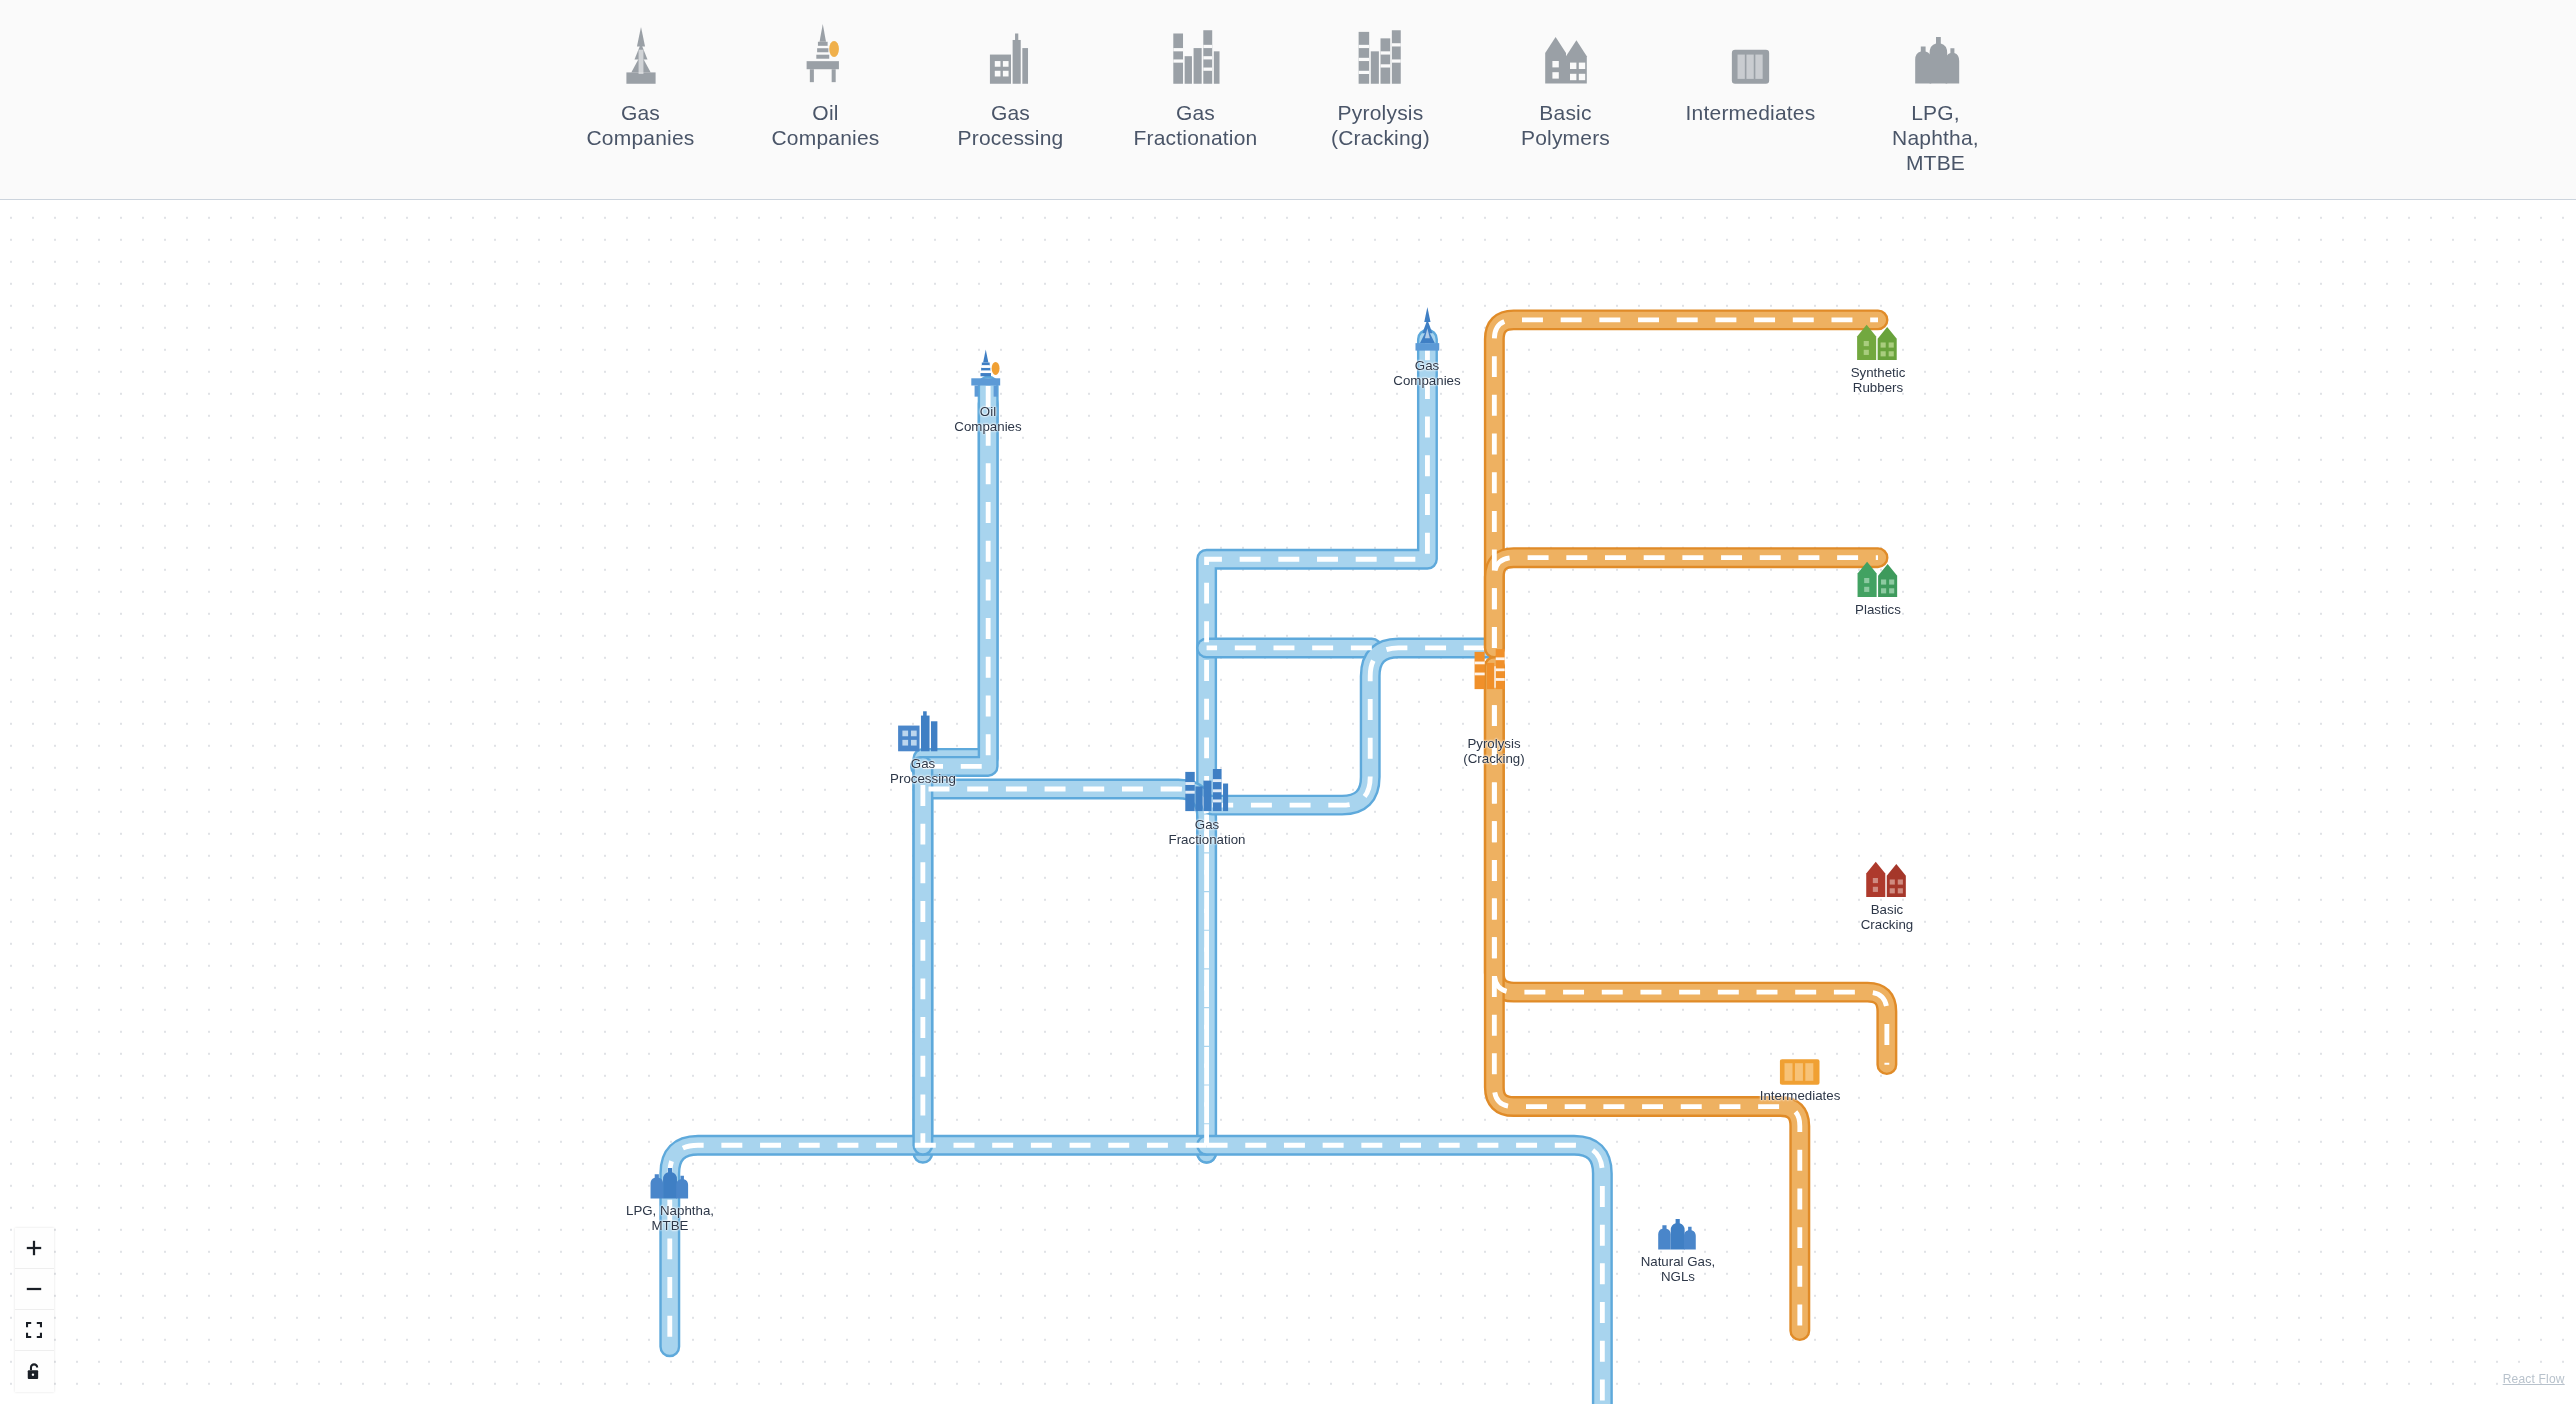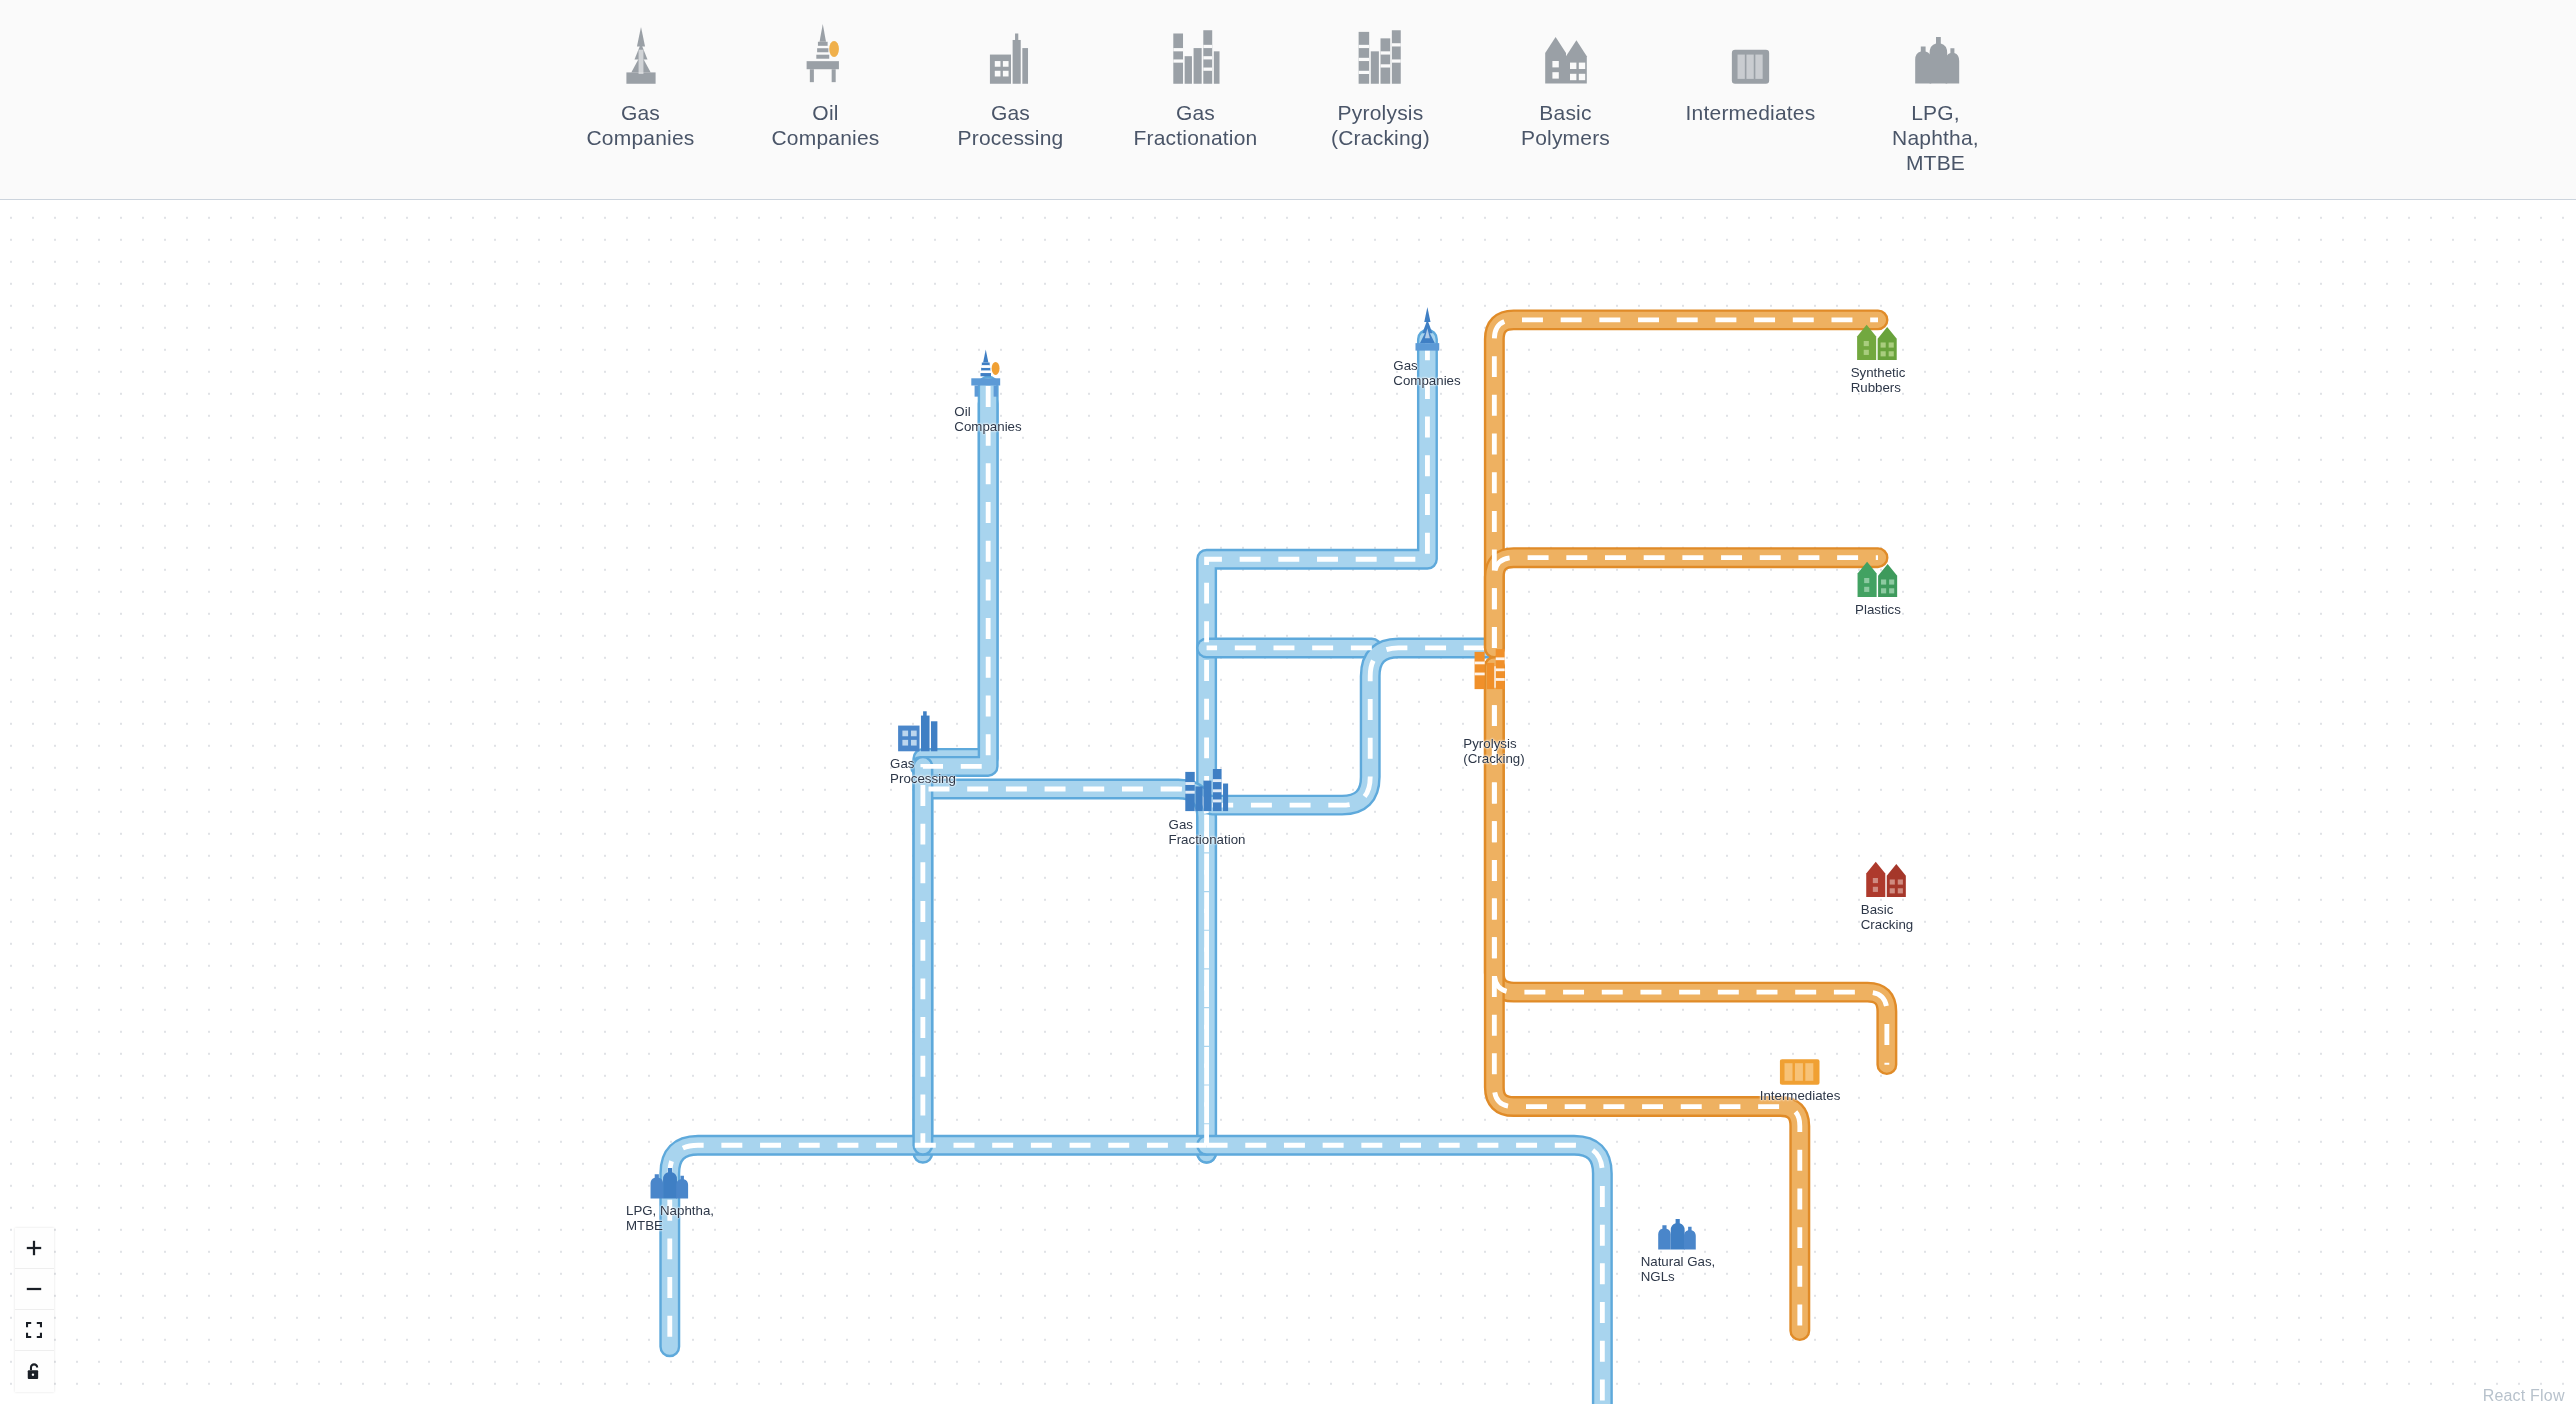--- a/index.html
+++ b/index.html
@@ -48,21 +48,21 @@
   .node {
     position:absolute;
     display:flex; flex-direction:column; align-items:center;
     transform:translate(-50%,0);
     cursor:grab;
   }
   .node-icon { display:flex; align-items:flex-end; justify-content:center; }
   .node-label {
     margin-top:3.2px;
     font-size:13.3px; line-height:15.3px;
-    color:#2d3748; text-align:left; white-space:pre-line;
+    color:#2d3748; text-align:center; white-space:pre-line;
     text-shadow:0 0 2.4px #fff, 0 0 2.4px #fff, 0 0 1.6px #fff;
   }
 
   
   #controls {
     position:absolute; left:14.5px; bottom:13px;
     width:39px;
     background:#fefefe;
     box-shadow:0 0 2.4px rgba(0,0,0,.12);
     display:flex; flex-direction:column;
@@ -71,22 +71,22 @@
     width:39px; height:41px;
     background:#fefefe;
     border:none; border-bottom:0.8px solid #eee;
     display:flex; align-items:center; justify-content:center;
     cursor:pointer;
   }
   .ctrl-btn:last-child { border-bottom:none; }
   .ctrl-btn svg { display:block; }
 
   #attribution {
-    position:absolute; right:11.3px; bottom:0;
-    font-size:16px; color:#b8c2cc; letter-spacing:0.2px;
+    position:absolute; right:11.3px; bottom:19px;
+    font-size:12px; color:#b8c2cc; letter-spacing:0.2px;text-decoration:underline;
   }
 </style>
 </head>
 <body>
 
 <div id="app">
 
   <div id="palette">
 
     <div class="palette-item">

